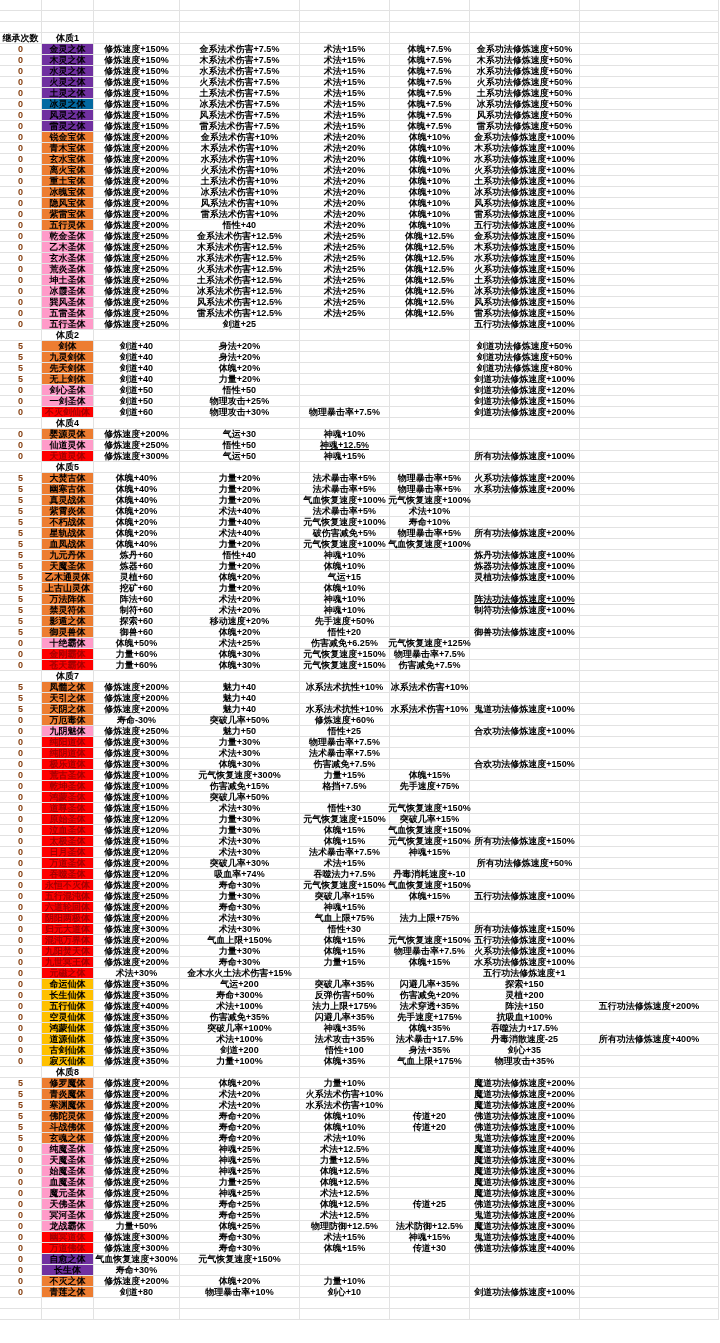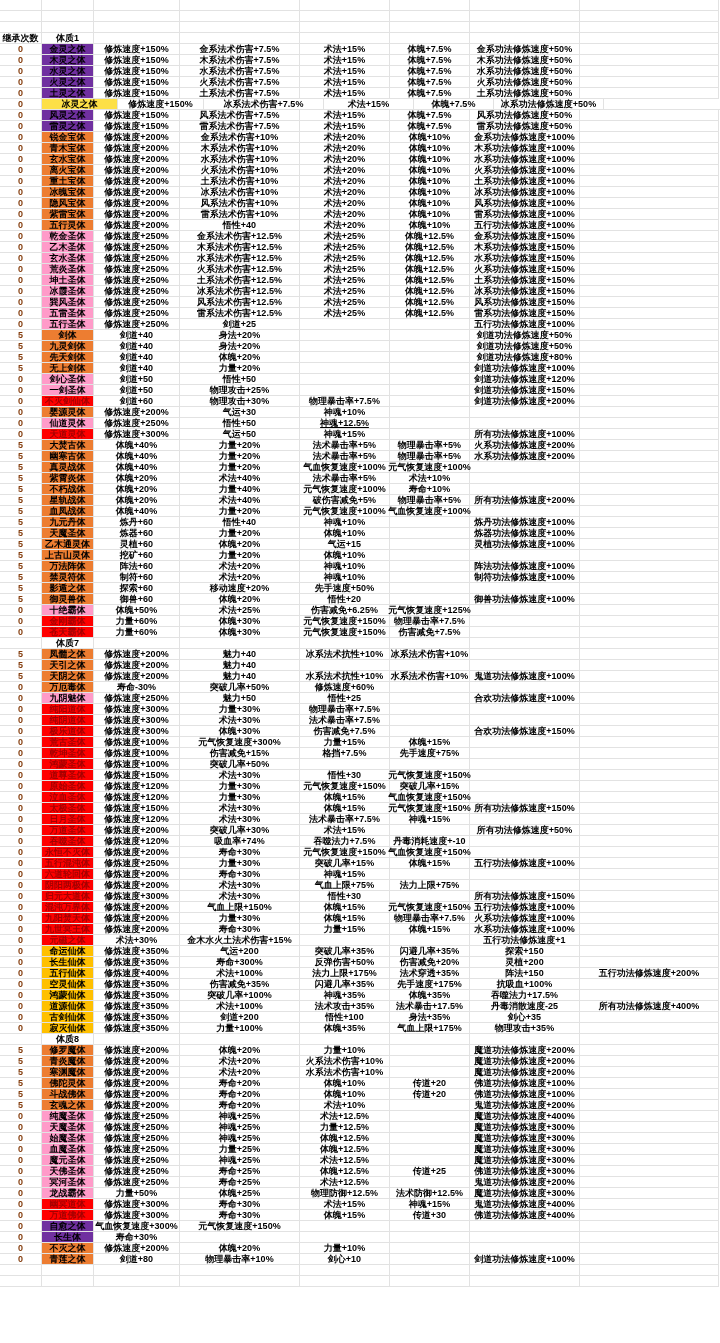--- a/index.html
+++ b/index.html
@@ -106,21 +106,21 @@
       <div class="cell" style="width: 52px; background: rgb(112, 48, 160); color: rgb(0, 0, 0);">土灵之体</div>
       <div class="cell" style="width: 86px;">修炼速度+150%</div>
       <div class="cell" style="width: 120px;">土系法术伤害+7.5%</div>
       <div class="cell" style="width: 90px;">术法+15%</div>
       <div class="cell" style="width: 80px;">体魄+7.5%</div>
       <div class="cell" style="width: 110px;">土系功法修炼速度+50%</div>
       <div class="cell" style="width: 139px;"></div>
     </div>
     <div class="row" style="height: 11px;">
       <div class="cell count" style="width: 42px;">0</div>
-      <div class="cell" style="width: 76px; background: #fde047; color: rgb(0, 0, 0);">冰灵之体</div>
+      <div class="cell" style="width: 52px; background: #0369a1; color: rgb(0, 0, 0);">冰灵之体</div>
       <div class="cell" style="width: 86px;">修炼速度+150%</div>
       <div class="cell" style="width: 120px;">冰系法术伤害+7.5%</div>
       <div class="cell" style="width: 90px;">术法+15%</div>
       <div class="cell" style="width: 80px;">体魄+7.5%</div>
       <div class="cell" style="width: 110px;">冰系功法修炼速度+50%</div>
       <div class="cell" style="width: 139px;"></div>
     </div>
     <div class="row" style="height: 11px;">
       <div class="cell count" style="width: 42px;">0</div>
       <div class="cell" style="width: 52px; background: rgb(112, 48, 160); color: rgb(0, 0, 0);">风灵之体</div>
@@ -315,20 +315,30 @@
       <div class="cell count" style="width: 42px;">0</div>
       <div class="cell" style="width: 52px; background: rgb(255, 155, 201); color: rgb(0, 0, 0);">五行圣体</div>
       <div class="cell" style="width: 86px;">修炼速度+250%</div>
       <div class="cell" style="width: 120px;">剑道+25</div>
       <div class="cell" style="width: 90px;"></div>
       <div class="cell" style="width: 80px;"></div>
       <div class="cell" style="width: 110px;">五行功法修炼速度+100%</div>
       <div class="cell" style="width: 139px;"></div>
     </div>
     <div class="row" style="height: 11px;">
+      <div class="cell" style="width: 42px;"></div>
+      <div class="cell sectitle" style="width: 52px;">体质2</div>
+      <div class="cell" style="width: 86px;"></div>
+      <div class="cell" style="width: 120px;"></div>
+      <div class="cell" style="width: 90px;"></div>
+      <div class="cell" style="width: 80px;"></div>
+      <div class="cell" style="width: 110px;"></div>
+      <div class="cell" style="width: 139px;"></div>
+    </div>
+    <div class="row" style="height: 11px;">
       <div class="cell count" style="width: 42px;">5</div>
       <div class="cell" style="width: 52px; background: rgb(237, 125, 49); color: rgb(0, 0, 0);">剑体</div>
       <div class="cell" style="width: 86px;">剑道+40</div>
       <div class="cell" style="width: 120px;">身法+20%</div>
       <div class="cell" style="width: 90px;"></div>
       <div class="cell" style="width: 80px;"></div>
       <div class="cell" style="width: 110px;">剑道功法修炼速度+50%</div>
       <div class="cell" style="width: 139px;"></div>
     </div>
     <div class="row" style="height: 11px;">
@@ -385,20 +395,30 @@
       <div class="cell count" style="width: 42px;">0</div>
       <div class="cell" style="width: 52px; background: rgb(255, 0, 0); color: rgb(165, 0, 0);">不灭剑仙体</div>
       <div class="cell" style="width: 86px;">剑道+60</div>
       <div class="cell" style="width: 120px;">物理攻击+30%</div>
       <div class="cell" style="width: 90px;">物理暴击率+7.5%</div>
       <div class="cell" style="width: 80px;"></div>
       <div class="cell" style="width: 110px;">剑道功法修炼速度+200%</div>
       <div class="cell" style="width: 139px;"></div>
     </div>
     <div class="row" style="height: 11px;">
+      <div class="cell" style="width: 42px;"></div>
+      <div class="cell sectitle" style="width: 52px;">体质4</div>
+      <div class="cell" style="width: 86px;"></div>
+      <div class="cell" style="width: 120px;"></div>
+      <div class="cell" style="width: 90px;"></div>
+      <div class="cell" style="width: 80px;"></div>
+      <div class="cell" style="width: 110px;"></div>
+      <div class="cell" style="width: 139px;"></div>
+    </div>
+    <div class="row" style="height: 11px;">
       <div class="cell count" style="width: 42px;">0</div>
       <div class="cell" style="width: 52px; background: rgb(237, 125, 49); color: rgb(0, 0, 0);">婴源灵体</div>
       <div class="cell" style="width: 86px;">修炼速度+200%</div>
       <div class="cell" style="width: 120px;">气运+30</div>
       <div class="cell" style="width: 90px;">神魂+10%</div>
       <div class="cell" style="width: 80px;"></div>
       <div class="cell" style="width: 110px;"></div>
       <div class="cell" style="width: 139px;"></div>
     </div>
     <div class="row" style="height: 11px;">
@@ -412,20 +432,30 @@
       <div class="cell" style="width: 139px;"></div>
     </div>
     <div class="row" style="height: 11px;">
       <div class="cell count" style="width: 42px;">0</div>
       <div class="cell" style="width: 52px; background: rgb(255, 0, 0); color: rgb(165, 0, 0);">天道灵体</div>
       <div class="cell" style="width: 86px;">修炼速度+300%</div>
       <div class="cell" style="width: 120px;">气运+50</div>
       <div class="cell" style="width: 90px;">神魂+15%</div>
       <div class="cell" style="width: 80px;"></div>
       <div class="cell" style="width: 110px;">所有功法修炼速度+100%</div>
+      <div class="cell" style="width: 139px;"></div>
+    </div>
+    <div class="row" style="height: 11px;">
+      <div class="cell" style="width: 42px;"></div>
+      <div class="cell sectitle" style="width: 52px;">体质5</div>
+      <div class="cell" style="width: 86px;"></div>
+      <div class="cell" style="width: 120px;"></div>
+      <div class="cell" style="width: 90px;"></div>
+      <div class="cell" style="width: 80px;"></div>
+      <div class="cell" style="width: 110px;"></div>
       <div class="cell" style="width: 139px;"></div>
     </div>
     <div class="row" style="height: 11px;">
       <div class="cell count" style="width: 42px;">5</div>
       <div class="cell" style="width: 52px; background: rgb(237, 125, 49); color: rgb(0, 0, 0);">大焚古体</div>
       <div class="cell" style="width: 86px;">体魄+40%</div>
       <div class="cell" style="width: 120px;">力量+20%</div>
       <div class="cell" style="width: 90px;">法术暴击率+5%</div>
       <div class="cell" style="width: 80px;">物理暴击率+5%</div>
       <div class="cell" style="width: 110px;">火系功法修炼速度+200%</div>
@@ -531,21 +561,21 @@
       <div class="cell" style="width: 110px;"></div>
       <div class="cell" style="width: 139px;"></div>
     </div>
     <div class="row" style="height: 11px;">
       <div class="cell count" style="width: 42px;">5</div>
       <div class="cell" style="width: 52px; background: rgb(237, 125, 49); color: rgb(0, 0, 0);">万法阵体</div>
       <div class="cell" style="width: 86px;">阵法+60</div>
       <div class="cell" style="width: 120px;">术法+20%</div>
       <div class="cell" style="width: 90px;">神魂+10%</div>
       <div class="cell" style="width: 80px;"></div>
-      <div class="cell" style="width: 110px;">阵法功法修炼速度+100%</div>
+      <div class="cell" style="width: 110px; text-decoration: underline;">阵法功法修炼速度+100%</div>
       <div class="cell" style="width: 139px;"></div>
     </div>
     <div class="row" style="height: 11px;">
       <div class="cell count" style="width: 42px;">5</div>
       <div class="cell" style="width: 52px; background: rgb(237, 125, 49); color: rgb(0, 0, 0);">禁灵符体</div>
       <div class="cell" style="width: 86px;">制符+60</div>
       <div class="cell" style="width: 120px;">术法+20%</div>
       <div class="cell" style="width: 90px;">神魂+10%</div>
       <div class="cell" style="width: 80px;"></div>
       <div class="cell" style="width: 110px;">制符功法修炼速度+100%</div>

